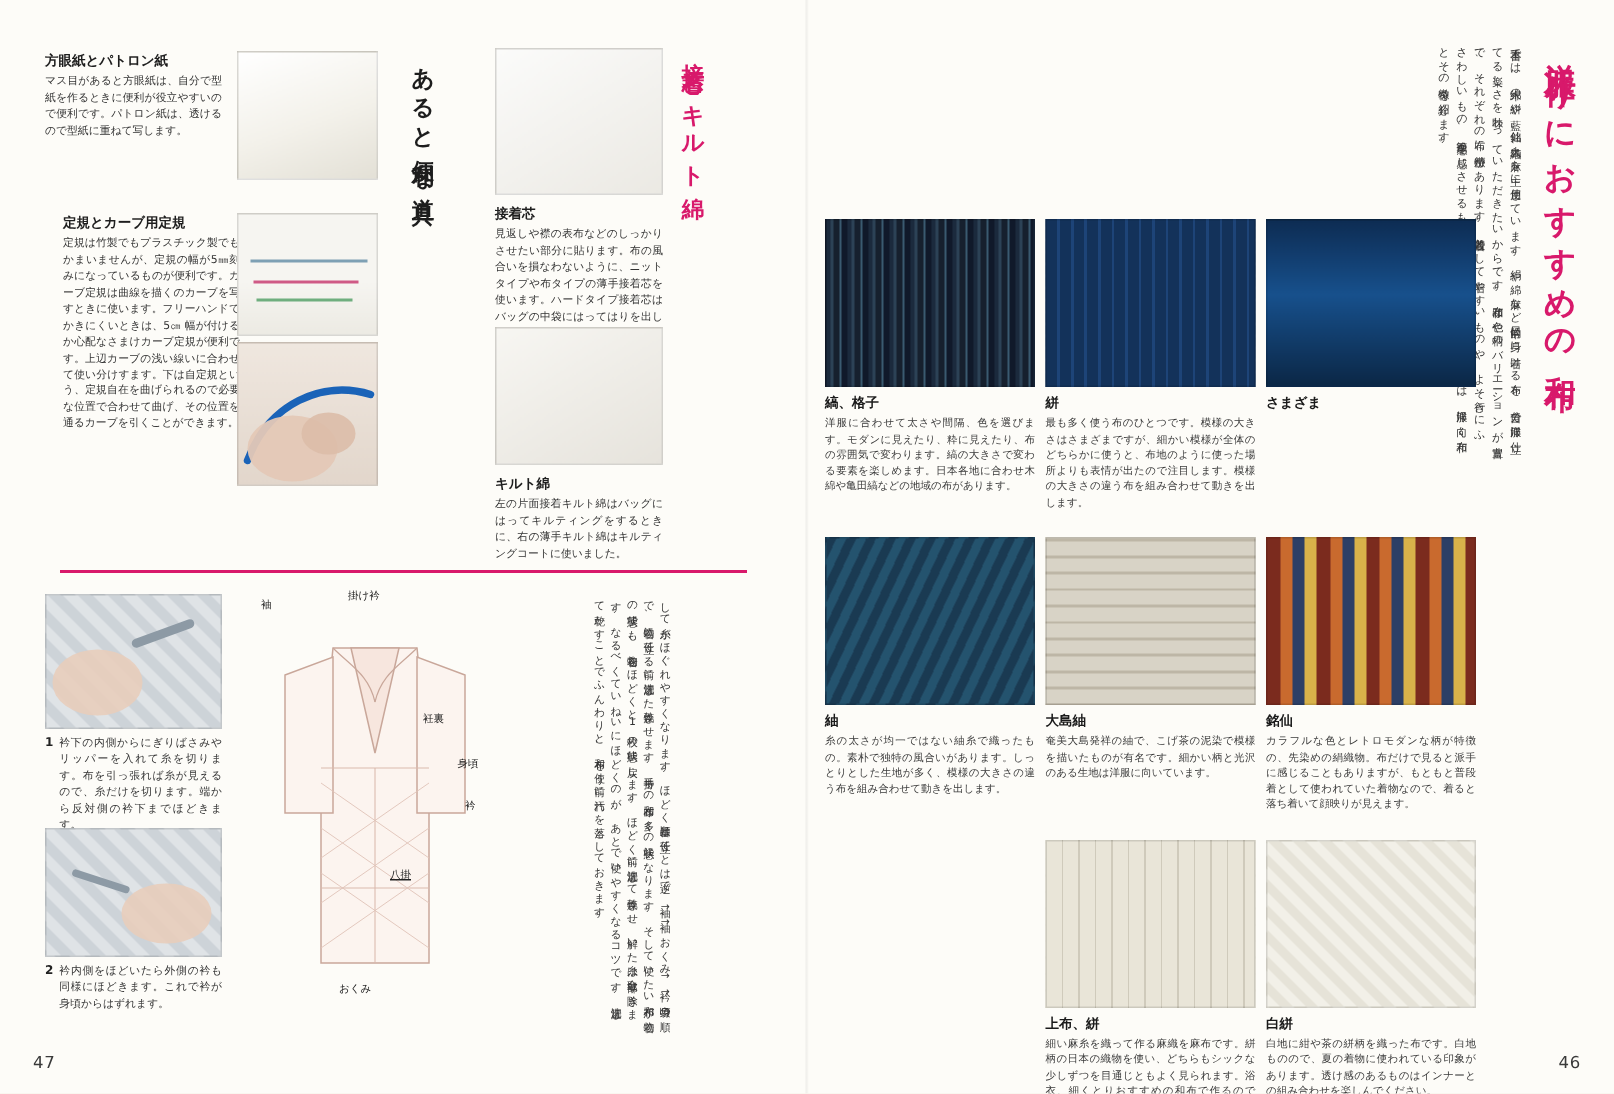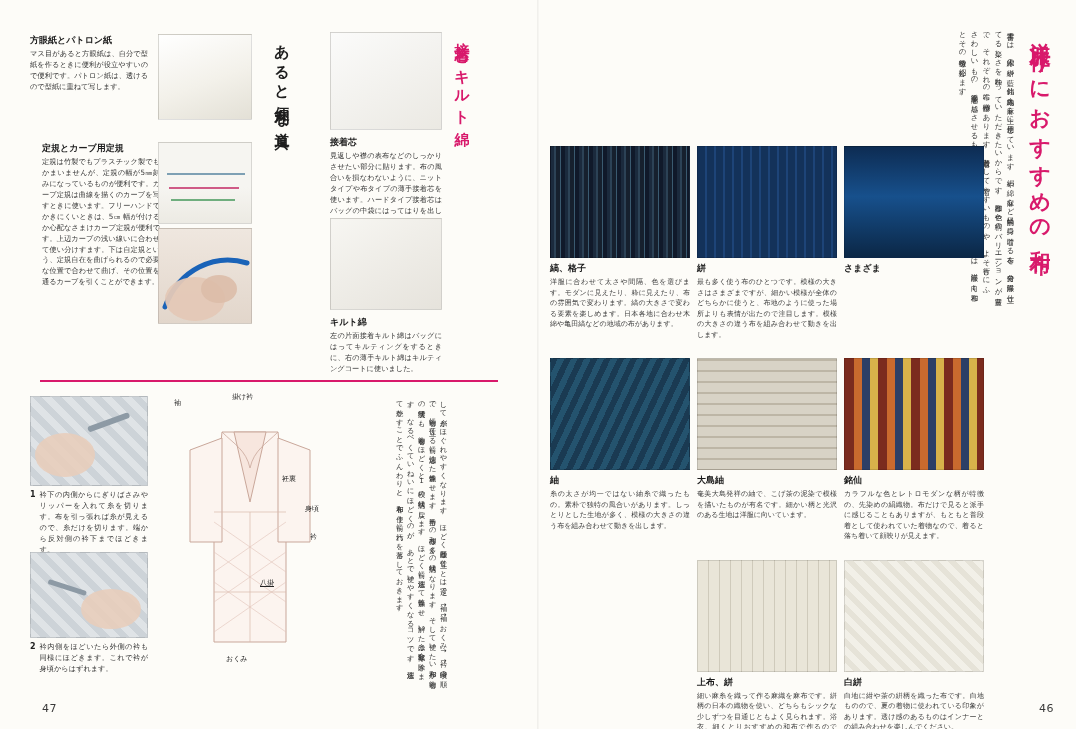--- a/index.html
+++ b/index.html
@@ -18,21 +18,20 @@
   .page{position:absolute;top:0;bottom:0;background:#fdfcf8;}
   .page-left{left:0;width:538px;}
   .page-right{left:538px;width:538px;}
   .gutter{
     position:absolute;left:537px;top:0;bottom:0;width:2px;
     background:linear-gradient(to right,rgba(0,0,0,.06),rgba(0,0,0,.02));
   }
   .folio{
     position:absolute;bottom:14px;font-size:11px;color:#3a3a3a;
     letter-spacing:.5px;
-    margin-left:20px;
   }
   .folio-left{left:22px;}
   .folio-right{right:22px;}
   .vtext{
     writing-mode:vertical-rl;
     text-orientation:upright;
     line-height:1.5;
     letter-spacing:.5px;
   }
   .body-s{font-size:7.2px;line-height:1.52;color:#333;text-align:justify;}

